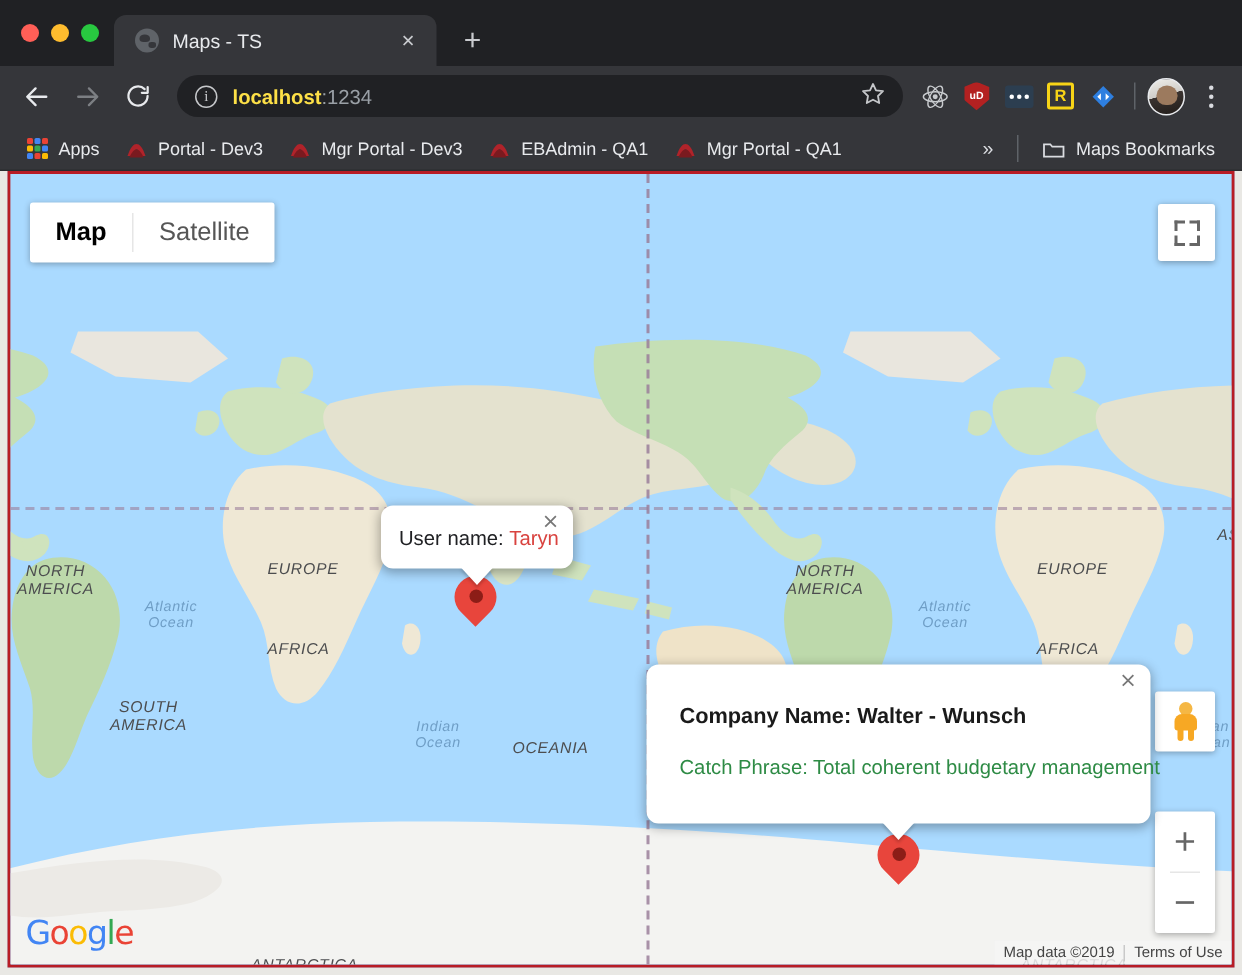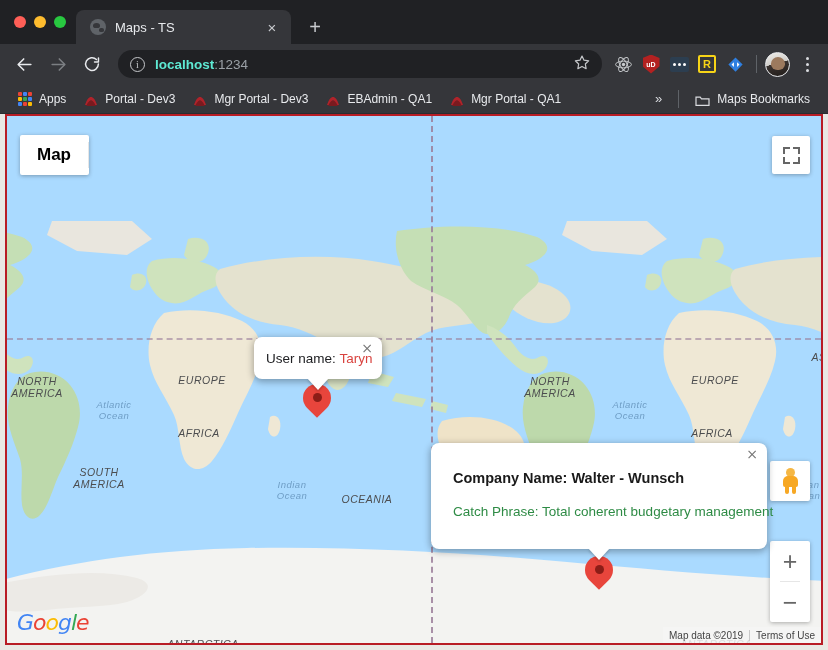--- a/index.html
+++ b/index.html
@@ -71,21 +71,21 @@
     flex: 1; height: 28px; background: #202124; border-radius: 14px;
     display: flex; align-items: center; padding: 0 12px; gap: 10px;
     margin: 0 6px 0 8px; min-width: 0;
   }
   .omni-info {
     width: 15px; height: 15px; border-radius: 50%; border: 1.4px solid #c5c7ca;
     color: #c5c7ca; font-size: 10px; display: flex; align-items: center;
     justify-content: center; font-family: "Liberation Serif", serif; flex: none;
   }
   .omni-url { font-size: 13.5px; color: #9aa0a6; white-space: nowrap; }
-  .omni-url b { color: #5eead4; font-weight: 700; }
+  .omni-url b { color: #fde047; font-weight: 700; }
   .omni-star { margin-left: auto; color: #c5c7ca; flex: none; }
 
   .ext { width: 26px; height: 26px; display: flex; align-items: center; justify-content: center; flex: none; }
   .ext-react { color: #c8cbce; }
   .ext-ublock {
     width: 17px; height: 19px; background: #b32121;
     clip-path: polygon(50% 0%, 100% 18%, 100% 62%, 50% 100%, 0% 62%, 0% 18%);
     display: flex; align-items: center; justify-content: center;
     color: #fff; font-size: 7px; font-weight: bold;
   }
@@ -211,21 +211,21 @@
   }
   .zbtn {
     height: 40px; display: flex; align-items: center; justify-content: center;
     color: #666; font-size: 25px; font-weight: 300; line-height: 1;
   }
   .zdiv { height: 1px; background: #e6e6e6; margin: 0 10px; }
 
   
   .glogo {
     position: absolute; left: 10px; bottom: 8px; font-size: 22px;
-    font-family: "DejaVu Sans", sans-serif; font-weight: 500; letter-spacing: -1px; font-style: italic;
+    font-family: "DejaVu Sans", sans-serif; font-weight: 500; letter-spacing: -1px;
   }
   .glogo span:nth-child(1){color:#4285F4}
   .glogo span:nth-child(2){color:#EA4335}
   .glogo span:nth-child(3){color:#FBBC05}
   .glogo span:nth-child(4){color:#4285F4}
   .glogo span:nth-child(5){color:#34A853}
   .glogo span:nth-child(6){color:#EA4335}
 
   .attrib {
     position: absolute; right: 0; bottom: 0; display: flex; height: 16px;
@@ -550,20 +550,21 @@
         <div class="infowin iw-company">
           <span class="iw-close">×</span>
           <div class="title">Company Name: Walter - Wunsch</div>
           <div class="phrase" style="color:#2e8b45">Catch Phrase: Total coherent budgetary management</div>
           <span class="tail"></span>
         </div>
 
         <div class="maptype">
           <div class="mt-btn active">Map</div>
           <div class="mt-div"></div>
+          <div class="mt-btn">Satellite</div>
         </div>
 
         <div class="fullscreen-btn">
           <span class="fs-icon">
               <i></i>
               <i></i>
               <i></i>
               <i></i>
             </span>
         </div>

